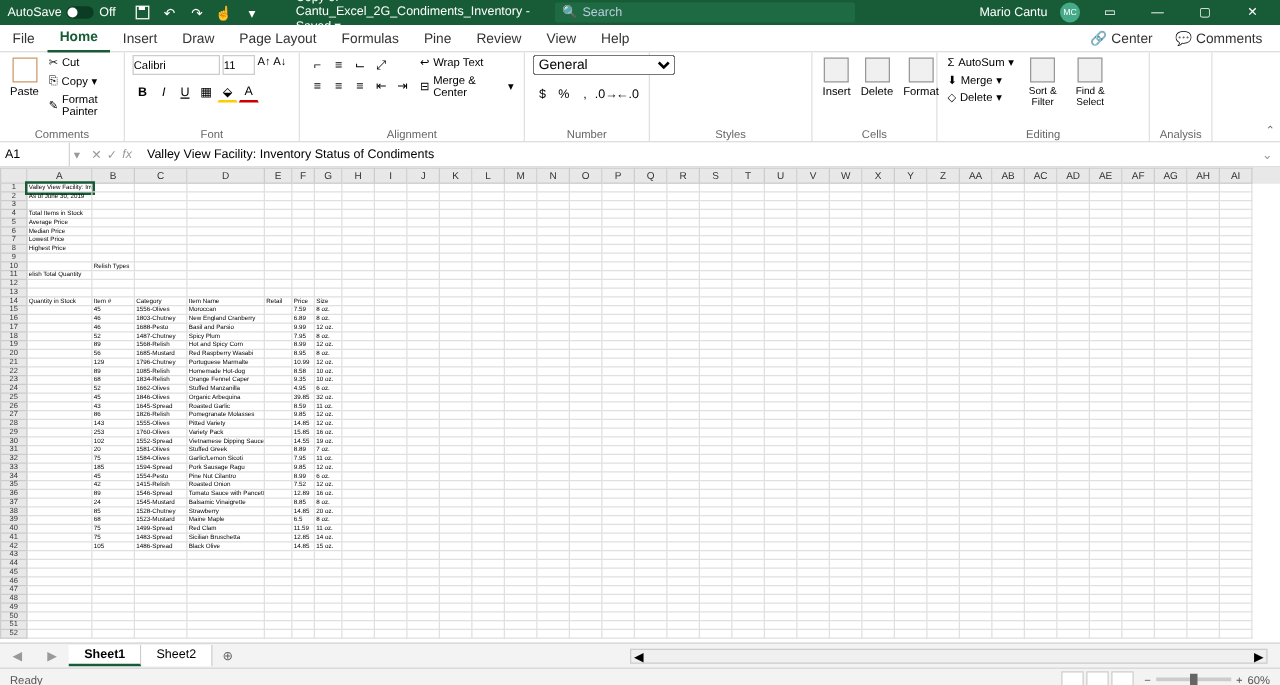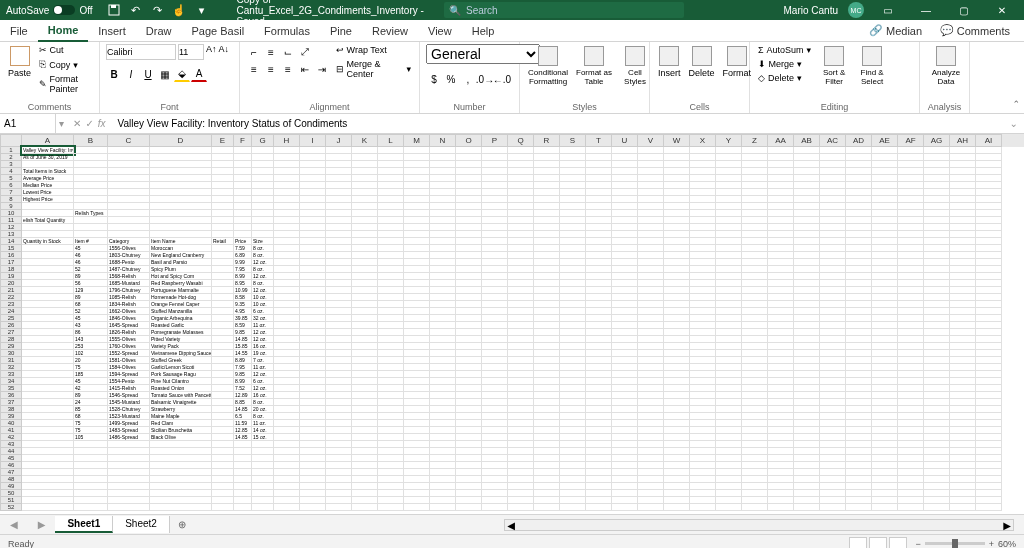--- a/index.html
+++ b/index.html
@@ -98,29 +98,29 @@
     <span class="win-btn">✕</span>
   </div>
 </div>
 
 <div class="tabs">
   <div id="tabs-container" style="display:flex">
       <div class="tab">File</div>
       <div class="tab active">Home</div>
       <div class="tab">Insert</div>
       <div class="tab">Draw</div>
-      <div class="tab">Page Basil</div>
+      <div class="tab">Page Layout</div>
       <div class="tab">Formulas</div>
       <div class="tab">Pine</div>
       <div class="tab">Review</div>
       <div class="tab">View</div>
       <div class="tab">Help</div>
     </div>
   <div class="share-area">
-    <span class="share-btn">🔗 <span>Median</span></span>
+    <span class="share-btn">🔗 <span>Center</span></span>
     <span class="share-btn">💬 <span>Comments</span></span>
   </div>
 </div>
 
 <div class="ribbon">
   <div class="group" style="width:100px">
     <div class="group-content">
       <div class="vbtn">
           <div class="vbtn-icon" style="background:#fff;border-color:#c96"></div>
           <span>Paste</span>
@@ -186,46 +186,32 @@
             <span>↩</span>
             <span>Wrap Text</span>
           </div>
         <div class="sr-item"><span>⊟</span><span>Merge &amp; Center</span> ▾</div>
       </div>
     </div>
     <div class="group-label">Alignment</div>
   </div>
   <div class="group" style="width:100px">
     <div class="group-content" style="flex-direction:column">
-      <select style="width:114px;font-size:14px"><option>General</option></select>
+      <select style="width:114px;font-size:11px"><option>General</option></select>
       <div class="btn-row" style="margin-top:3px">
         <span class="b">$</span>
         <span class="b">%</span>
         <span class="b">,</span>
         <span class="b">.0→</span>
         <span class="b">←.0</span>
       </div>
     </div>
     <div class="group-label">Number</div>
   </div>
   <div class="group" style="width:130px">
-    <div class="group-content">
-      <div class="vbtn">
-          <div class="vbtn-icon"></div>
-          <span style="font-size:8px;text-align:center;width:40px">Conditional Formatting</span>
-        </div>
-      <div class="vbtn">
-          <div class="vbtn-icon"></div>
-          <span style="font-size:8px;text-align:center;width:36px">Format as Table</span>
-        </div>
-      <div class="vbtn">
-          <div class="vbtn-icon"></div>
-          <span style="font-size:8px;text-align:center;width:30px">Cell Styles</span>
-        </div>
-    </div>
     <div class="group-label">Styles</div>
   </div>
   <div class="group" style="width:100px">
     <div class="group-content">
       <div class="vbtn">
           <div class="vbtn-icon"></div>
           <span>Insert</span>
         </div>
       <div class="vbtn">
           <div class="vbtn-icon"></div>
@@ -250,26 +236,20 @@
           <span style="font-size:8px;text-align:center;width:30px">Sort &amp; Filter</span>
         </div>
       <div class="vbtn">
           <div class="vbtn-icon"></div>
           <span style="font-size:8px;text-align:center;width:30px">Find &amp; Select</span>
         </div>
     </div>
     <div class="group-label">Editing</div>
   </div>
   <div class="group" style="width:50px">
-    <div class="group-content">
-      <div class="vbtn">
-          <div class="vbtn-icon"></div>
-          <span style="font-size:8px;text-align:center;width:36px">Analyze Data</span>
-        </div>
-    </div>
     <div class="group-label">Analysis</div>
   </div>
   <div style="flex:1;display:flex;align-items:flex-end;justify-content:flex-end;padding:4px">
       <span style="color:#666">⌃</span>
     </div>
 </div>
 
 <div class="formula-bar">
   <div class="name-box">A1</div>
   <span style="color:#999;padding:0 3px">▾</span>

